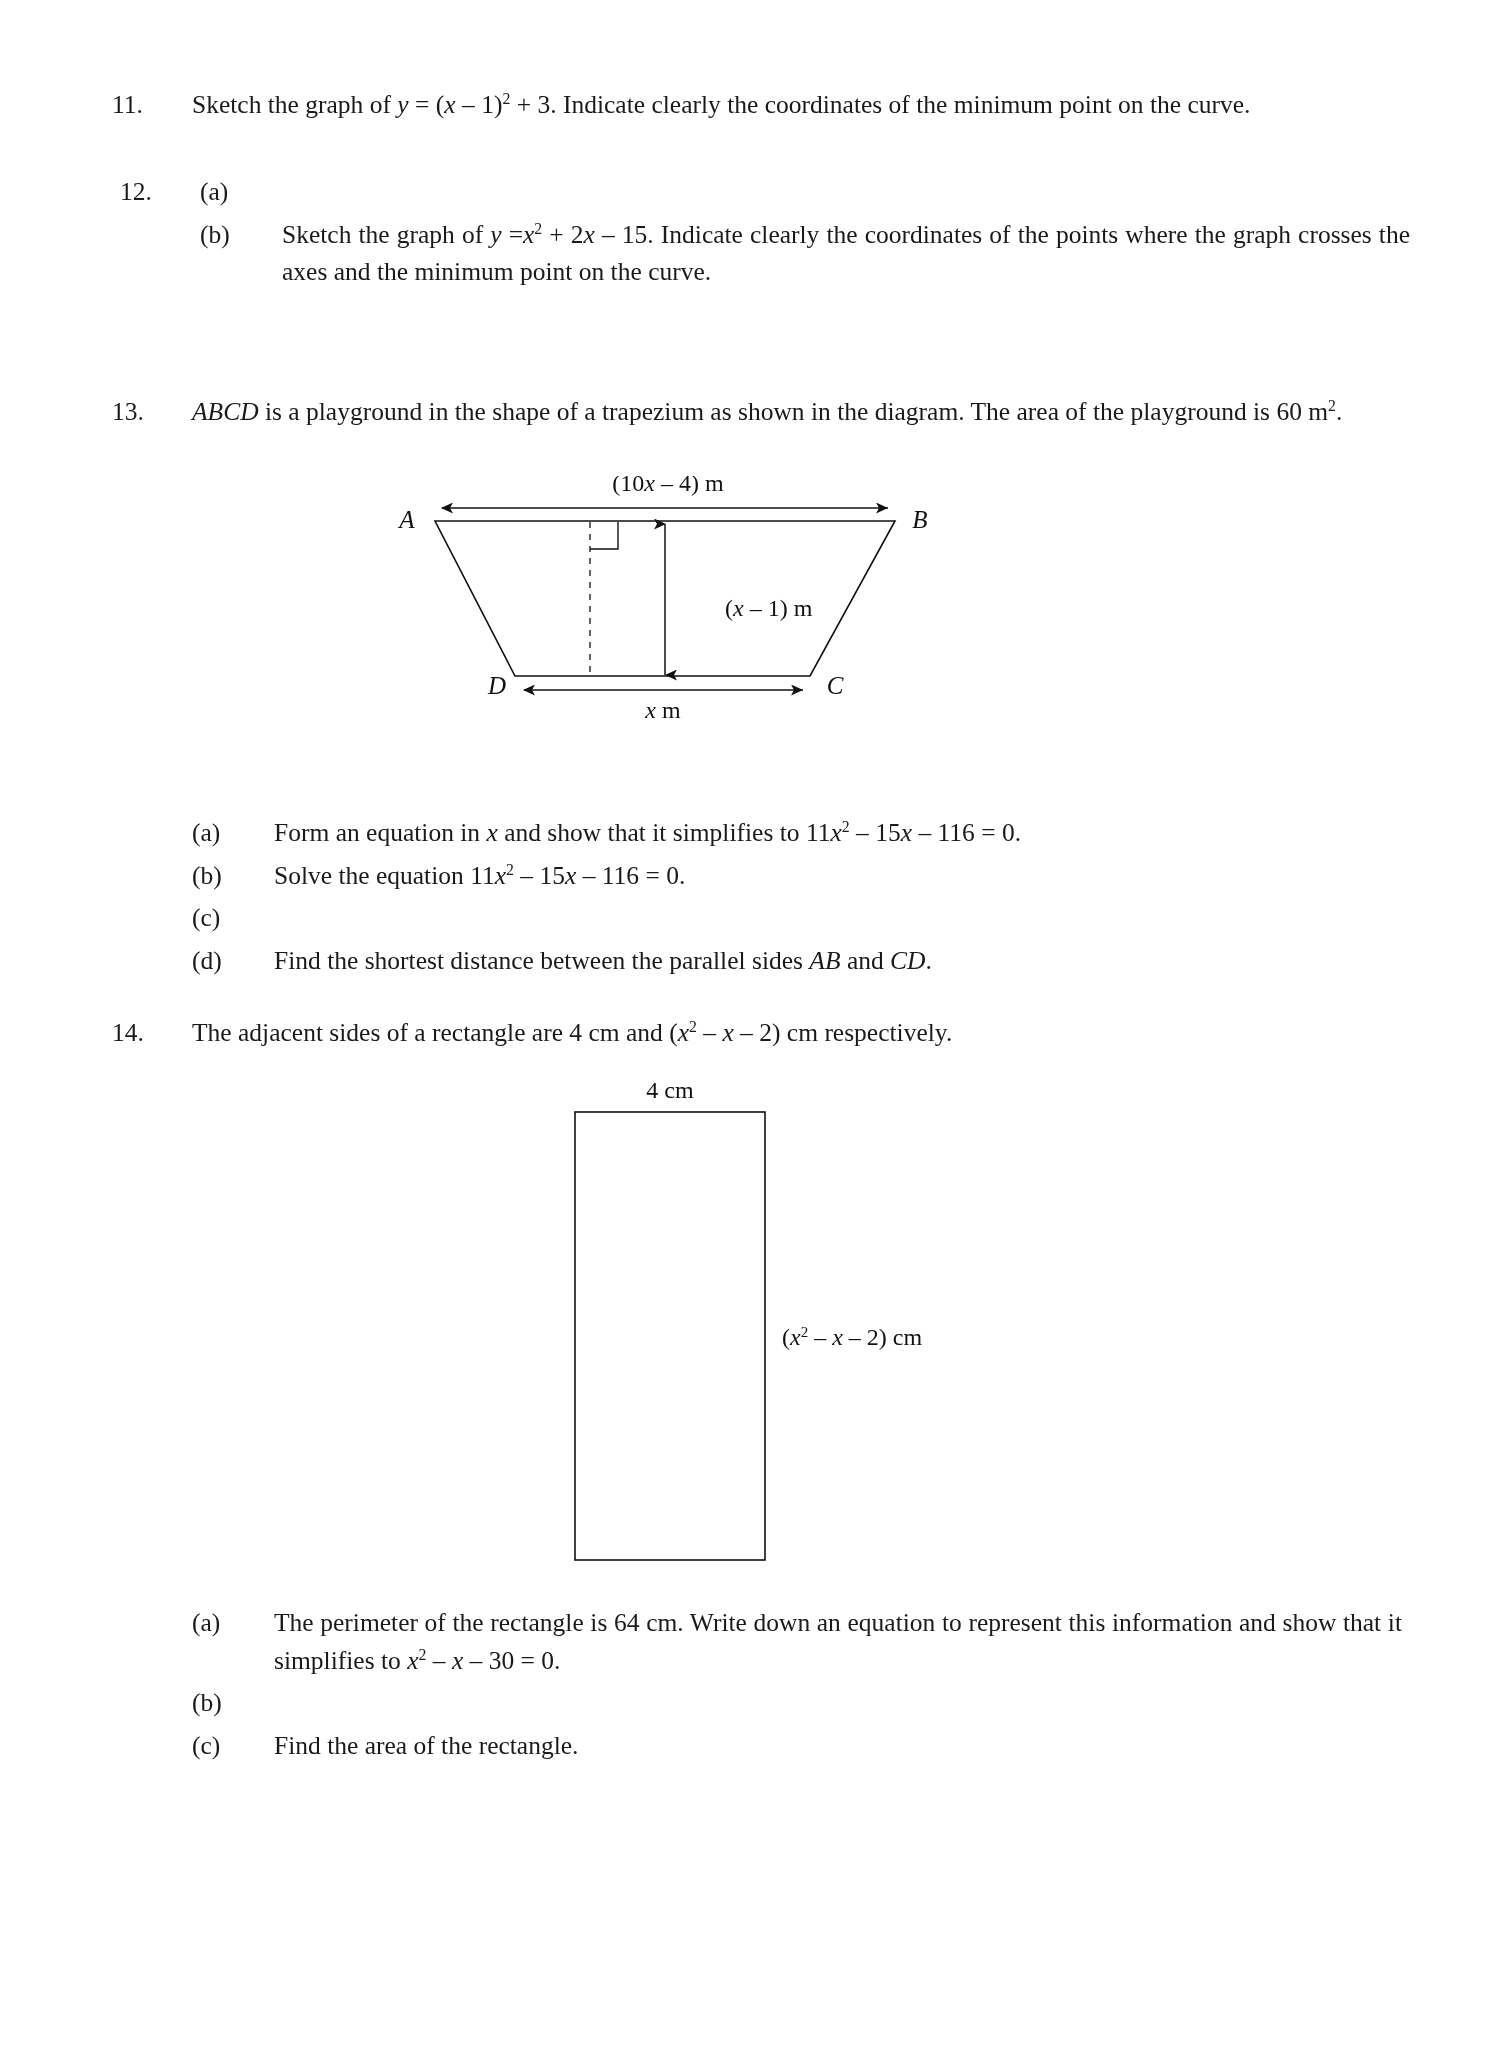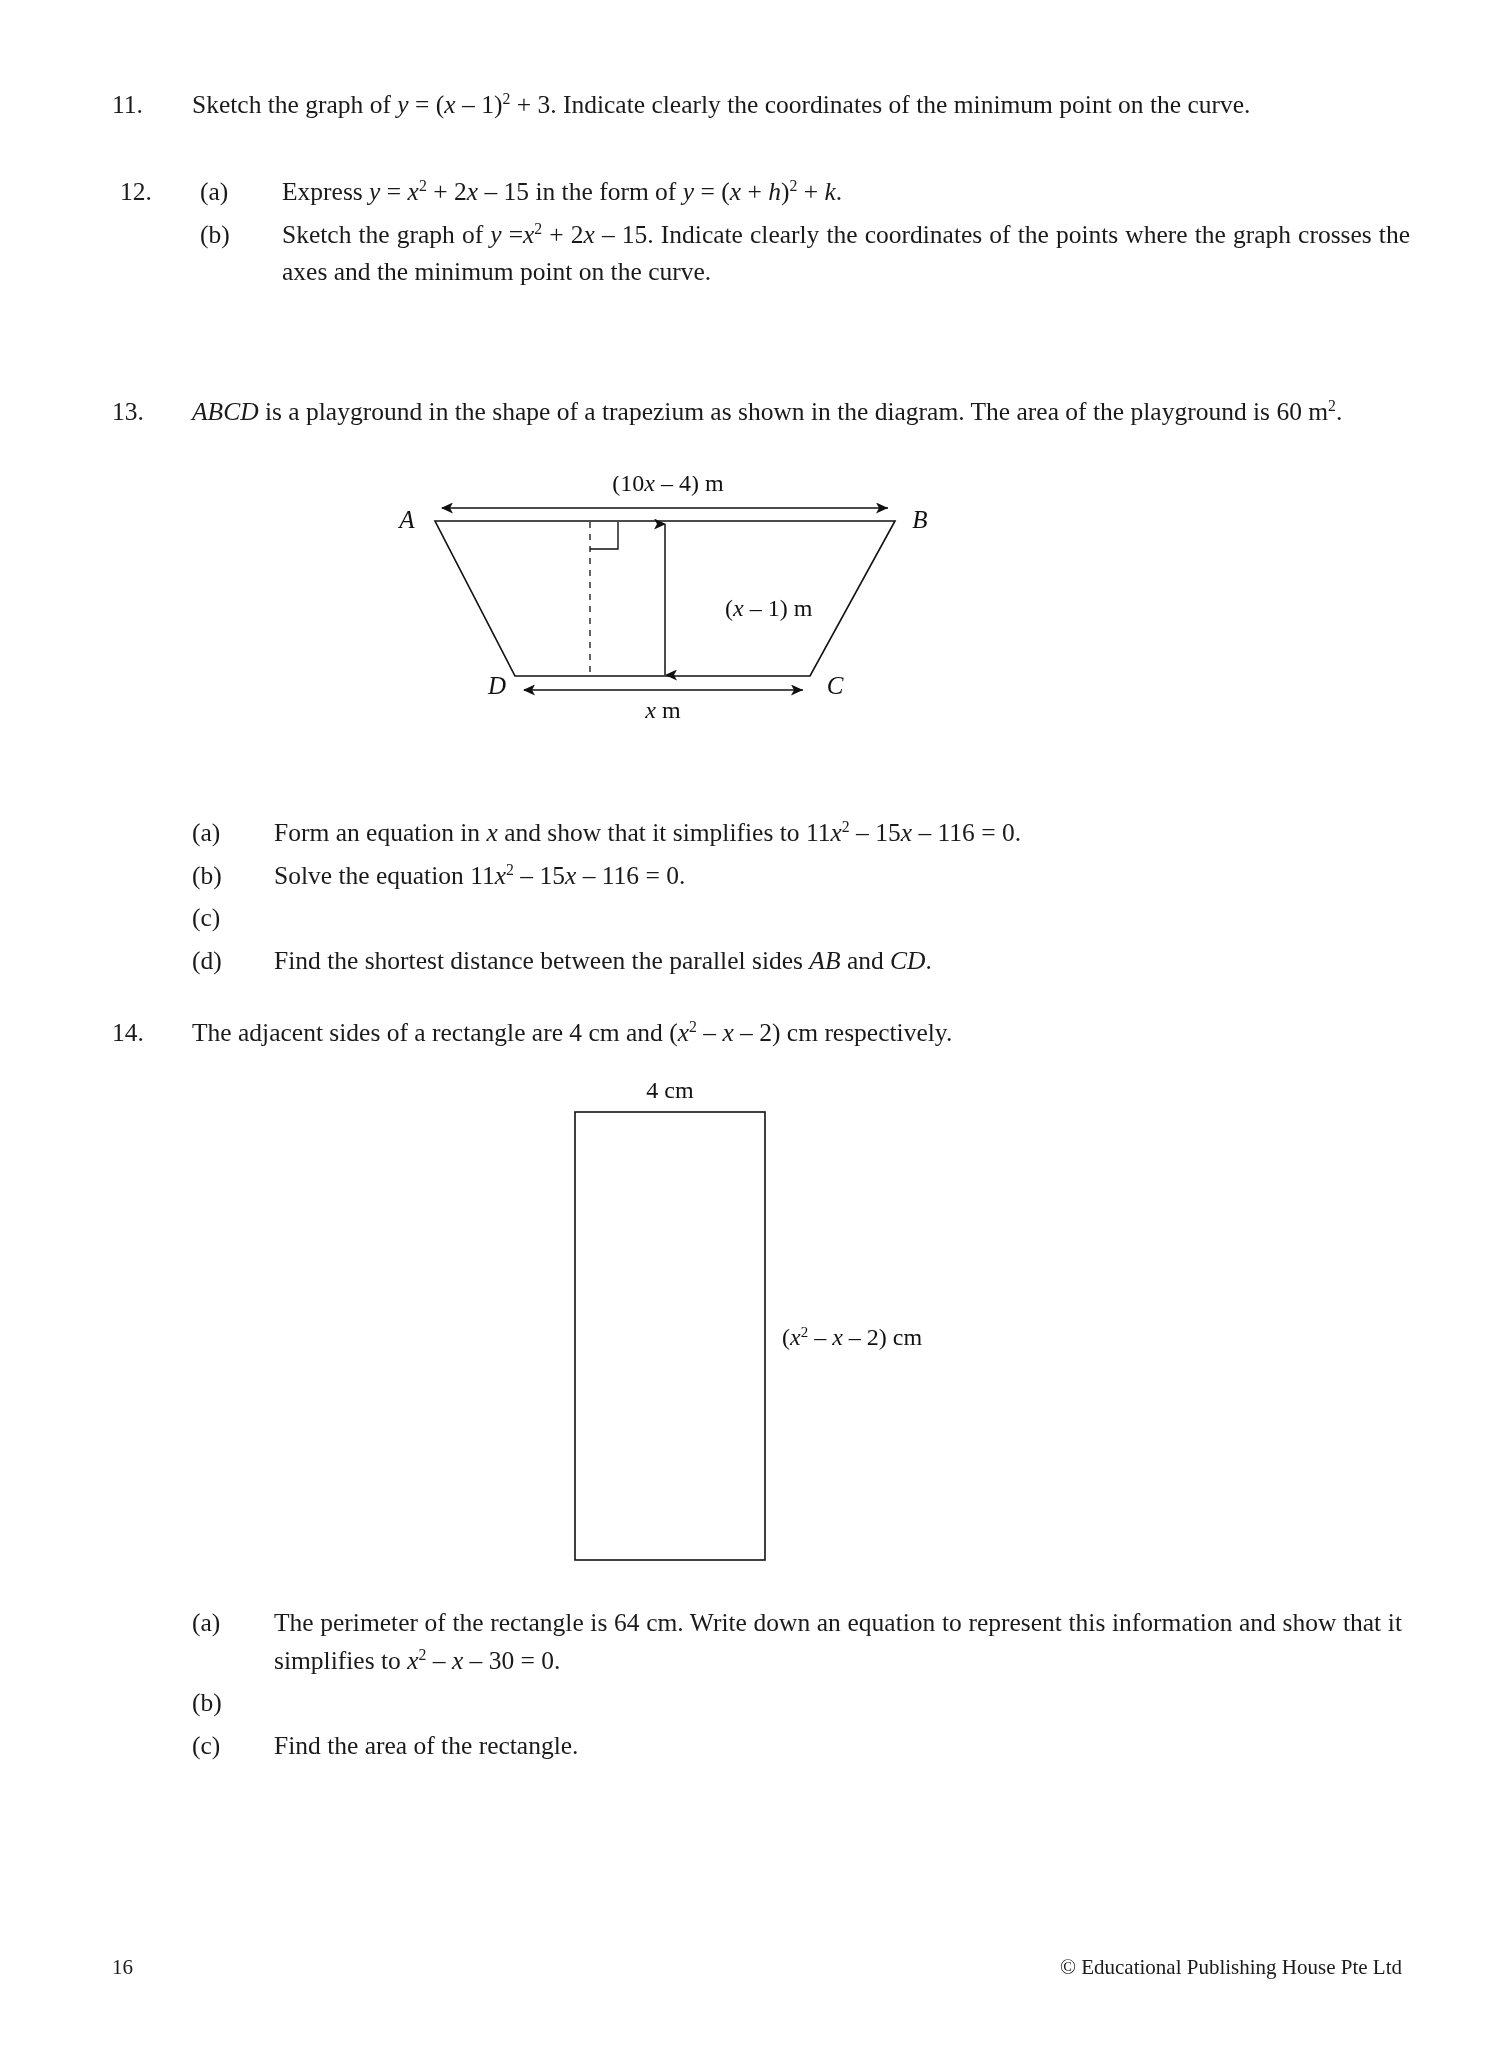--- a/index.html
+++ b/index.html
@@ -116,23 +116,20 @@
       <div class="qtext">
         Sketch the graph of <i>y</i> = (<i>x</i> – 1)<sup>2</sup> + 3. Indicate clearly the coordinates of the minimum point on the curve.
       </div>
     </div>
   </div>
 
   <div class="qblock" style="top:173px;margin-left:8px;">
     <div class="qrow">
       <div class="qnum">12.</div>
       <div class="qpart">(a)</div>
-      <div class="qtext nojust">
-        Express <i>y</i> = <i>x</i><sup>2</sup> + 2<i>x</i> – 15 in the form of <i>y</i> = (<i>x</i> + <i>h</i>)<sup>2</sup> + <i>k</i>.
-      </div>
     </div>
     <div class="qrow" style="margin-top:5px;">
       <div class="qnum"></div>
       <div class="qpart">(b)</div>
       <div class="qtext">
         Sketch the graph of <i>y</i> =<i>x</i><sup>2</sup> + 2<i>x</i> – 15. Indicate clearly the coordinates of the points where the graph crosses the axes and the minimum point on the curve.
       </div>
     </div>
   </div>
 
@@ -252,18 +249,14 @@
       <div class="qnum"></div>
       <div class="qpart">(b)</div>
     </div>
     <div class="qrow" style="margin-top:5px;">
       <div class="qnum"></div>
       <div class="qpart">(c)</div>
       <div class="qtext nojust">Find the area of the rectangle.</div>
     </div>
   </div>
 
-  <div class="footer">
-    <div class="footer-page">16</div>
-    <div class="footer-copy">© Educational Publishing House Pte Ltd</div>
-  </div>
 
 </div>
 
 </body></html>

